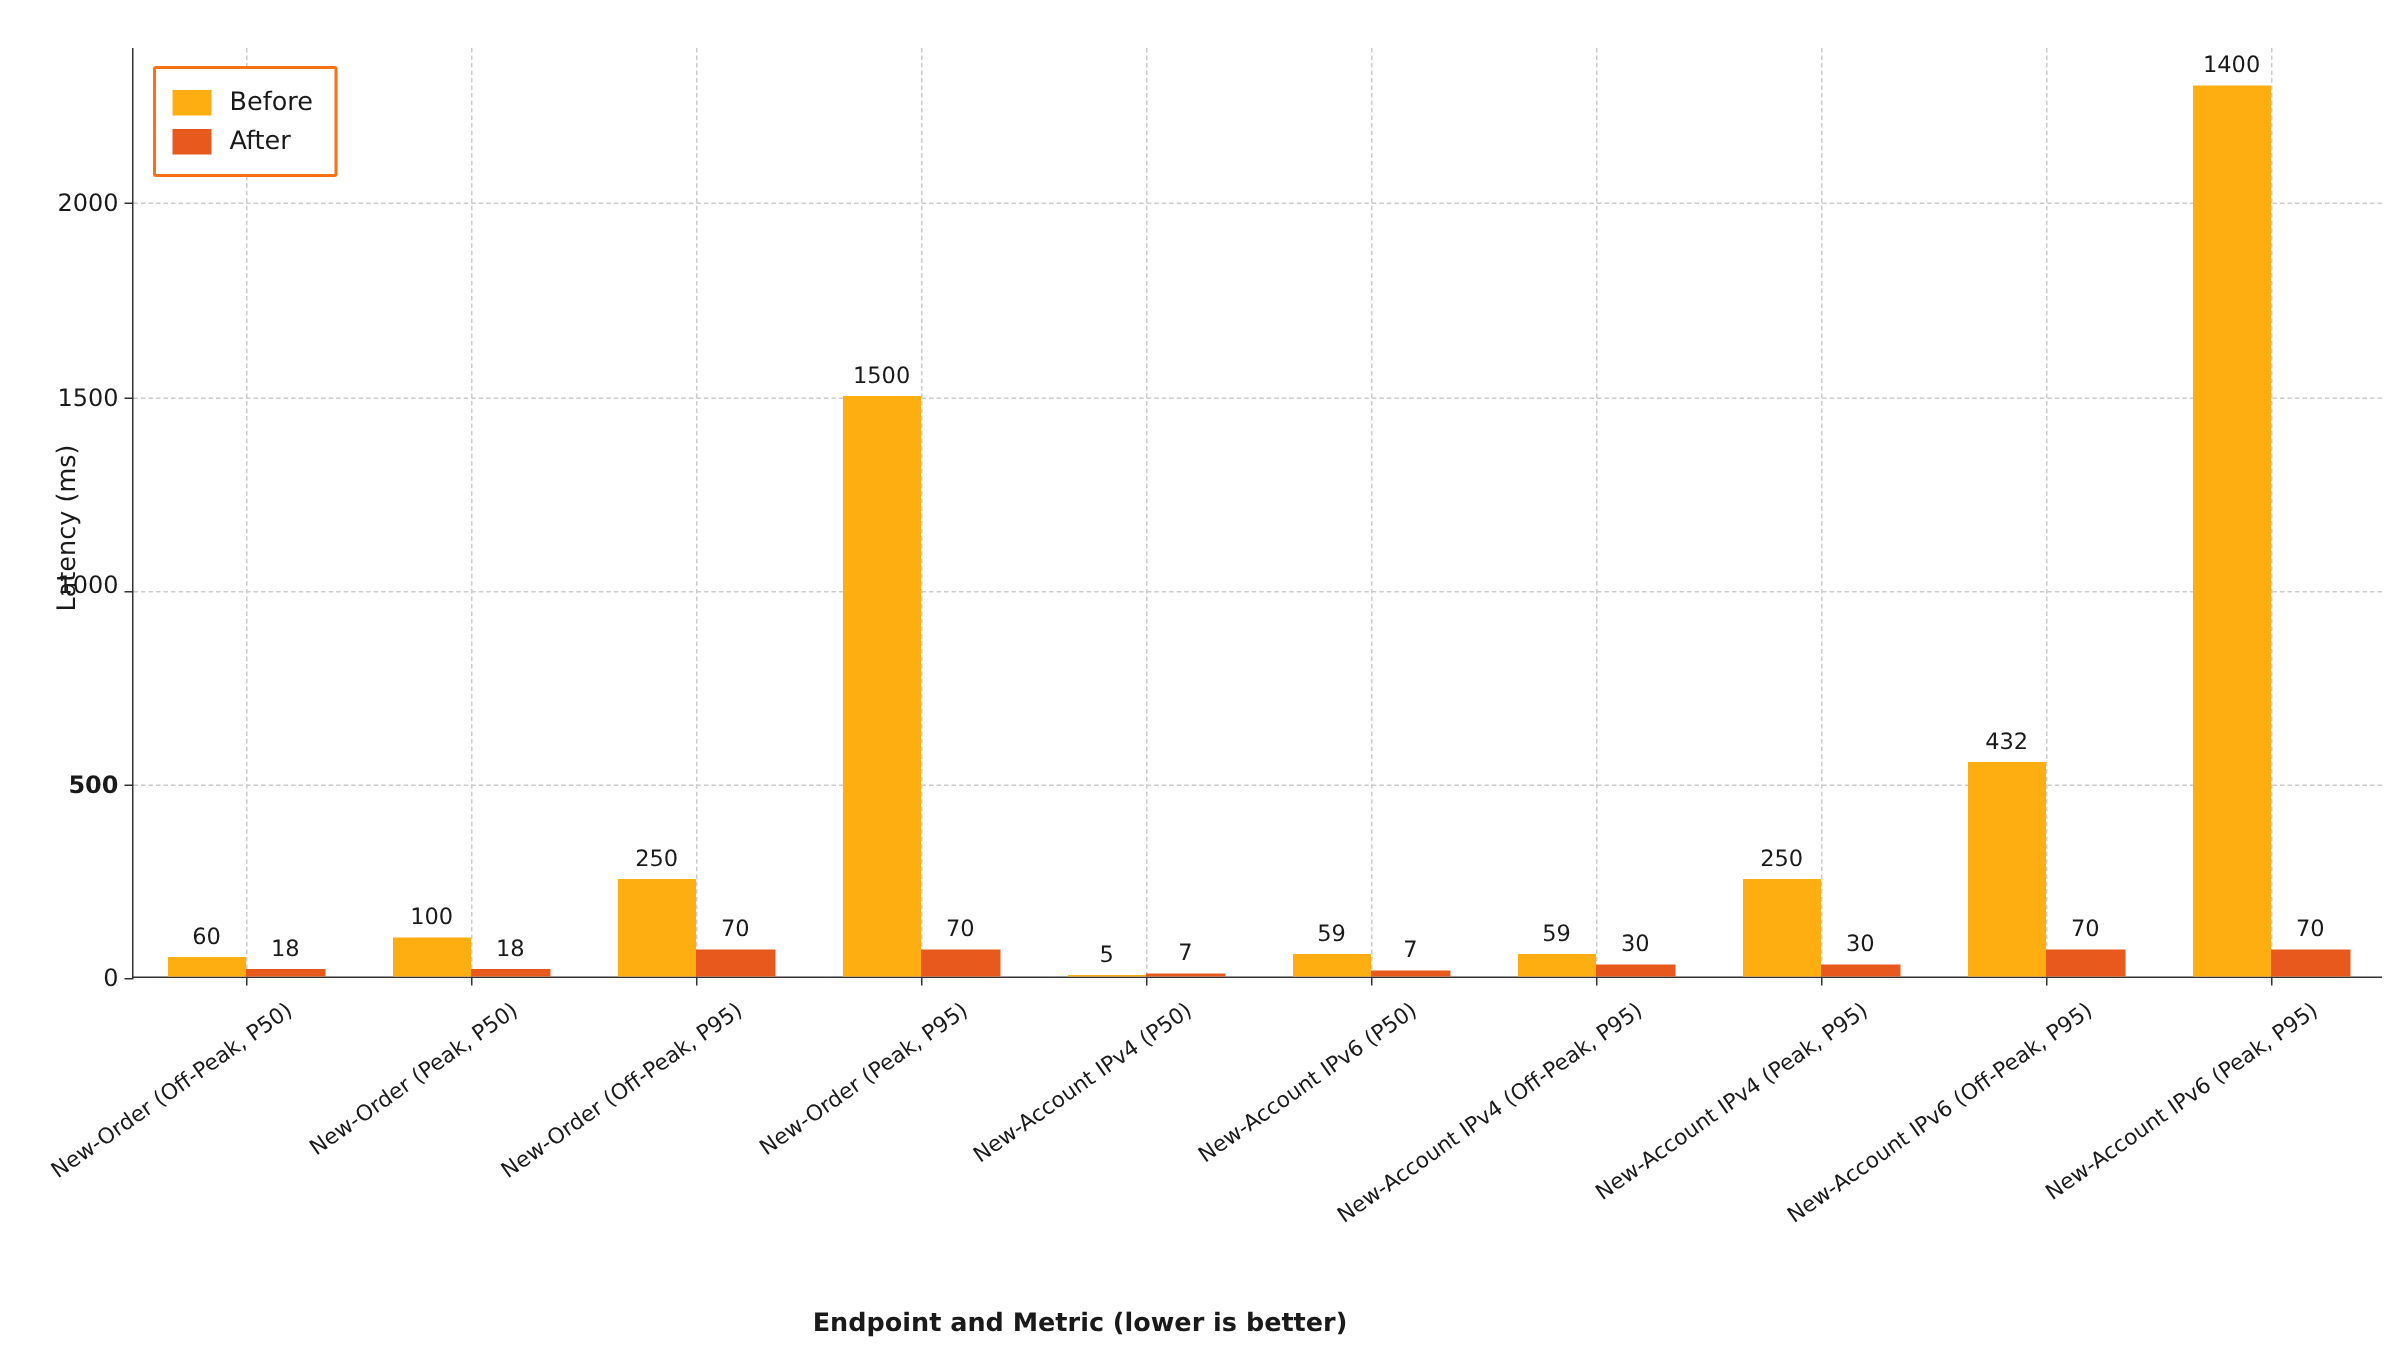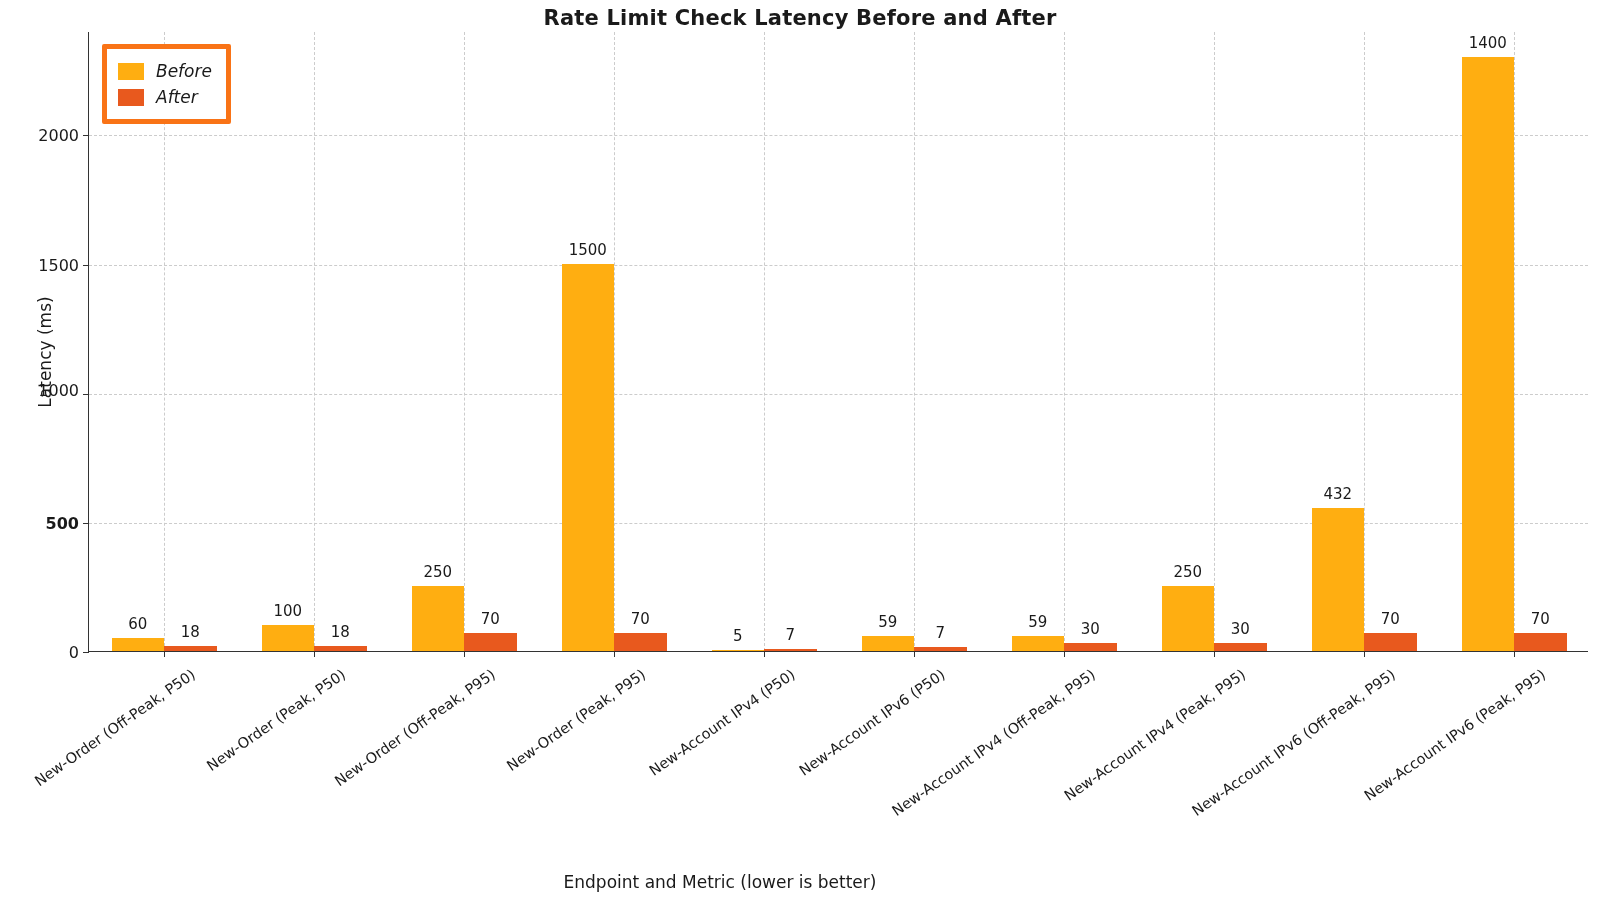--- a/index.html
+++ b/index.html
@@ -117,43 +117,43 @@
 
   
   #xlabel {
     position: absolute;
     left: 0;
     top: 872px;
     width: 1440px;
     text-align: center;
     font-size: 17px;
     color: #1a1a1a;
+    font-weight: bold;
   }
   #ylabel {
     position: absolute;
     left: -265px;
     top: 342px;
     width: 620px;
     text-align: center;
     font-size: 17px;
     color: #1a1a1a;
     transform: rotate(-90deg);
   }
 
   
   #legend {
     position: absolute;
     left: 102px;
     top: 44px;
     background: #ffffff;
-    border: 5px solid #f97316;
+    border: 2px solid #f97316;
     border-radius: 2px;
     padding: 9px 14px 9px 11px;
     box-shadow: 0 0 0 rgba(0,0,0,0);
-    font-style: italic;
   }
   .legend-row {
     display: flex;
     align-items: center;
     height: 26px;
   }
   .legend-swatch {
     width: 26px;
     height: 17px;
     margin-right: 12px;
@@ -162,21 +162,20 @@
   .legend-text {
     font-size: 17px;
     color: #1a1a1a;
   }
 </style>
 </head>
 <body>
 
 <div id="figure">
 
-  <div id="chart-title">Rate Limit Check Latency Before and After</div>
 
   <div id="plot-area">
       <div class="ytick-label" style="top: 620px;">0</div>
       <div class="ytick-mark" style="top: 620px;"></div>
       <div class="gridline-h" style="top: 490.833px;"></div>
       <div class="ytick-label" style="top: 490.833px; font-weight: bold;">500</div>
       <div class="ytick-mark" style="top: 490.833px;"></div>
       <div class="gridline-h" style="top: 361.667px;"></div>
       <div class="ytick-label" style="top: 358px;">1000</div>
       <div class="ytick-mark" style="top: 361.667px;"></div>

